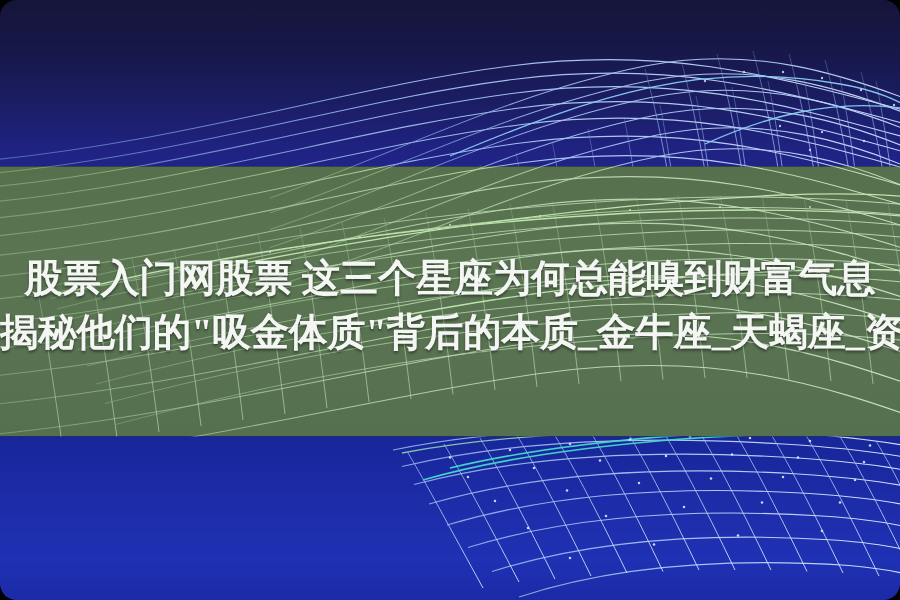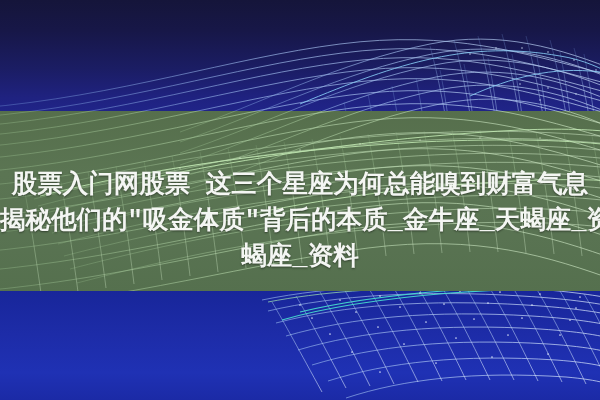--- a/index.html
+++ b/index.html
@@ -5,21 +5,22 @@
   html, body {
     margin: 0;
     padding: 0;
     background: #000;
   }
   #stage {
     position: relative;
     width: 600px;
     height: 400px;
     overflow: hidden;
-    font-family: Liberation Mono, monospace;
+    font-family: Liberation Serif, serif;
+    border-radius: 11px;
   }
 
   
   .band {
     position: absolute;
     left: 0;
     width: 600px;
   }
   #band-top {
     top: 0;
@@ -311,16 +312,15 @@
           <circle cx="492" cy="357" r="0.85"></circle>
             <circle cx="548" cy="354" r="0.85"></circle>
         </g>
       </g>
     </svg>
   </div>
 
   <div id="title-block">
     <span class="title-line l1">股票入门网股票 这三个星座为何总能嗅到财富气息</span>
     <span class="title-line l2">揭秘他们的"吸金体质"背后的本质_金牛座_天蝎座_资</span>
-    <span class="title-line l3">蝎座_资料</span>
   </div>
 
 </div>
 
 </body></html>

